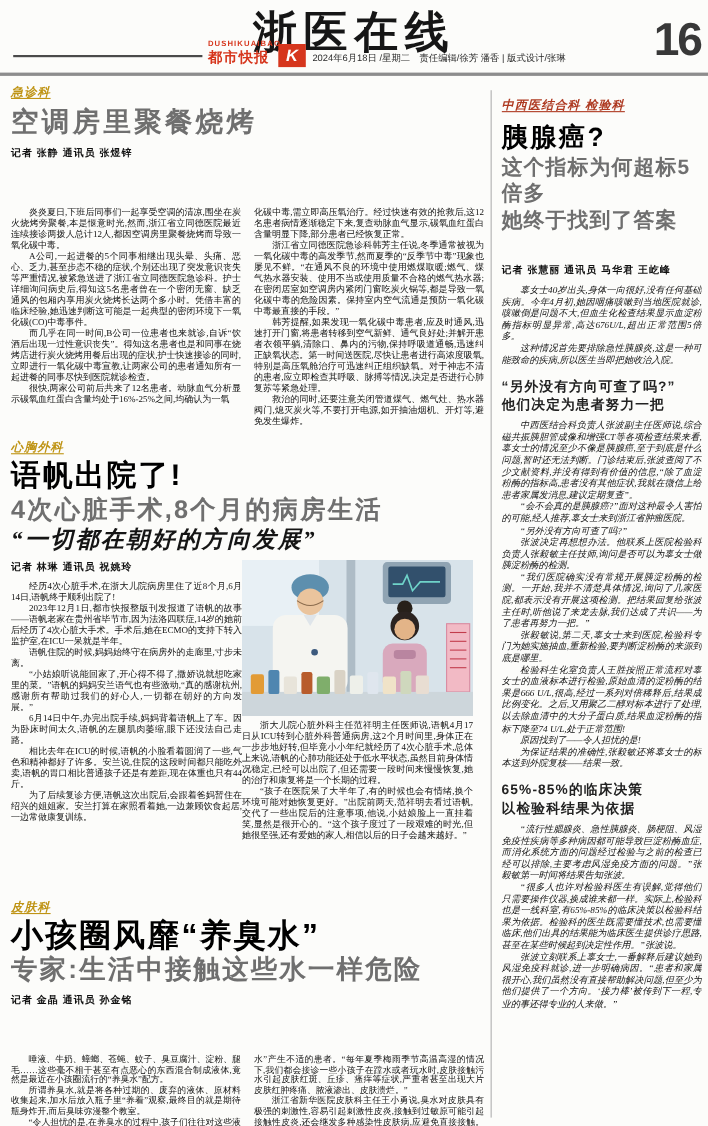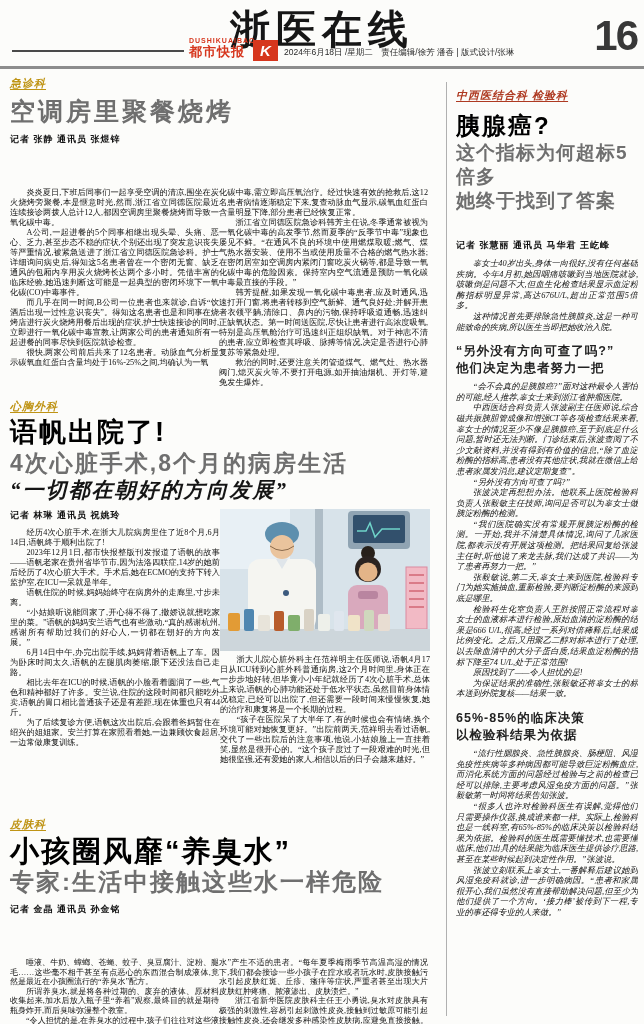--- a/index.html
+++ b/index.html
@@ -31,21 +31,21 @@
   .tag{font-family:"Liberation Sans",sans-serif;font-size:11px;font-weight:800;font-style:italic;
        text-decoration:underline;text-underline-offset:2px;letter-spacing:1px;}
   .tag.gold{color:#bf9415;}
   .tag.red{color:#ae3a22;}
   .hsub{font-family:"Liberation Sans",sans-serif;color:#6f6f6f;font-weight:600;margin:0;}
   .hmain{font-family:"Liberation Sans",sans-serif;color:#000;font-weight:900;margin:0;}
   .byline{font-family:"Liberation Sans",sans-serif;font-size:9px;font-weight:700;color:#111;
           margin:7px 0 6px 0;letter-spacing:1px;}
   .para{font-size:8.2px;line-height:10px;text-align:justify;margin:0;text-indent:2em;color:#111;}
   .para.cont{text-indent:0;}
-  .twocol{display:flex;gap:0;margin-top:42px;}
+  .twocol{display:flex;gap:12px;margin-top:42px;}
   .twocol .col{width:209px;overflow:hidden;}
   
   .a1-hsub{font-size:25px;letter-spacing:3px;line-height:30px;margin-top:5px;}
   .a1-hmain{font-size:30px;letter-spacing:1px;line-height:37px;}
   .a1-body .col{height:201px;}
   
   .a2-hmain{font-size:27px;line-height:33px;letter-spacing:2px;margin-top:2px;}
   .a2-hsub{font-size:23px;line-height:28px;letter-spacing:2px;}
   .a2-quote{font-size:21px;line-height:27px;font-weight:700;font-style:italic;color:#151515;
             margin:0;letter-spacing:2px;font-family:"Liberation Serif",serif;}
@@ -222,22 +222,22 @@
         <p class="para">这种情况首先要排除急性胰腺炎,这是一种可能致命的疾病,所以医生当即把她收治入院。</p>
       </div>
 
     <div class="subhead">
       <div>“另外没有方向可查了吗?”</div>
       <div>他们决定为患者努力一把</div>
     </div>
 
     <div>
 
-    <p class="para">“会不会真的是胰腺癌?”面对这种最令人害怕的可能,经人推荐,辜女士来到浙江省肿瘤医院。</p>
-        <p class="para">中西医结合科负责人张波副主任医师说,综合磁共振胰胆管成像和增强CT等各项检查结果来看,辜女士的情况至少不像是胰腺癌,至于到底是什么问题,暂时还无法判断。门诊结束后,张波查阅了不少文献资料,并没有得到有价值的信息,“除了血淀粉酶的指标高,患者没有其他症状,我就在微信上给患者家属发消息,建议定期复查”。</p>
+    <p class="para">中西医结合科负责人张波副主任医师说,综合磁共振胰胆管成像和增强CT等各项检查结果来看,辜女士的情况至少不像是胰腺癌,至于到底是什么问题,暂时还无法判断。门诊结束后,张波查阅了不少文献资料,并没有得到有价值的信息,“除了血淀粉酶的指标高,患者没有其他症状,我就在微信上给患者家属发消息,建议定期复查”。</p>
+        <p class="para">“会不会真的是胰腺癌?”面对这种最令人害怕的可能,经人推荐,辜女士来到浙江省肿瘤医院。</p>
         <p class="para">“另外没有方向可查了吗?”</p>
         <p class="para">张波决定再想想办法。他联系上医院检验科负责人张毅敏主任技师,询问是否可以为辜女士做胰淀粉酶的检测。</p>
         <p class="para">“我们医院确实没有常规开展胰淀粉酶的检测。一开始,我并不清楚具体情况,询问了几家医院,都表示没有开展这项检测。把结果回复给张波主任时,听他说了来龙去脉,我们达成了共识——为了患者再努力一把。”</p>
         <p class="para">张毅敏说,第二天,辜女士来到医院,检验科专门为她实施抽血,重新检验,要判断淀粉酶的来源到底是哪里。</p>
         <p class="para">检验科生化室负责人王胜按照正常流程对辜女士的血液标本进行检验,原始血清的淀粉酶的结果是666 U/L,很高,经过一系列对倍稀释后,结果成比例变化。之后,又用聚乙二醇对标本进行了处理,以去除血清中的大分子蛋白质,结果血淀粉酶的指标下降至74 U/L,处于正常范围!</p>
         <p class="para">原因找到了——令人担忧的是!</p>
         <p class="para">为保证结果的准确性,张毅敏还将辜女士的标本送到外院复核——结果一致。</p>
       </div>
 
     <div class="subhead">

